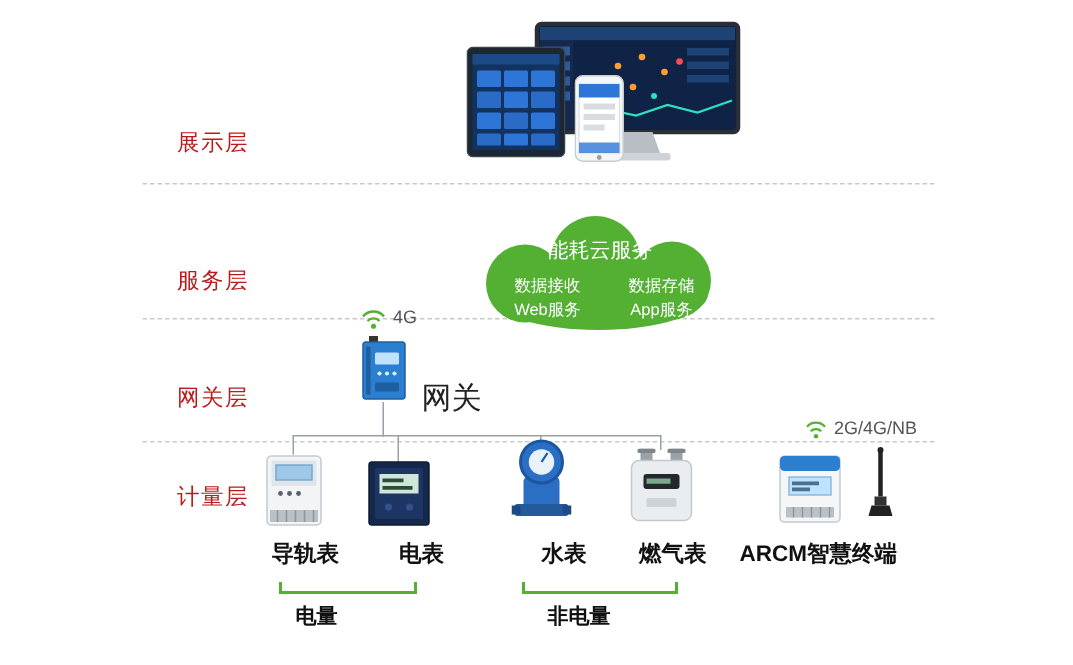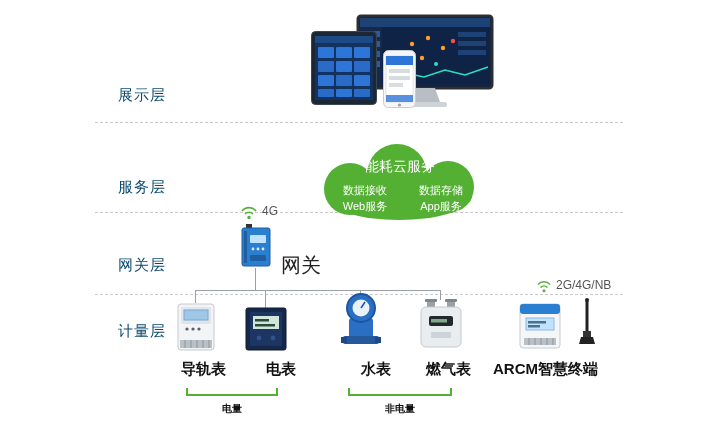--- a/index.html
+++ b/index.html
@@ -1,40 +1,40 @@
 <!DOCTYPE html>
 <html><head>
 <meta charset="utf-8">
 <style>
   * { box-sizing: border-box; }
   body { margin: 0; font-family: "Liberation Sans", "DejaVu Sans", sans-serif; background: #fff; }
   .canvas { position: relative; width: 715px; height: 443px; background: #ffffff; overflow: hidden; }
 
-  .layer-label { position: absolute; font-size: 15px; color: #0c4a6e; letter-spacing: 1px; }
+  .layer-label { position: absolute; font-size: 15px; color: #b91c1c; letter-spacing: 1px; }
   .dashed-line { position: absolute; left: 95px; width: 528px; height: 0; border-top: 1px dashed #c9c9c9; z-index: 0; }
   .dev { position: absolute; z-index: 2; }
 
   
   .line { position: absolute; background: #9aa0a6; z-index: 1; }
 
   
   .cloud-wrap { position: absolute; left: 302px; top: 143px; width: 196px; height: 80px; z-index: 2; }
   .cloud-title { position: absolute; left: 0; top: 15px; width: 100%; text-align: center;
                  color: #fff; font-size: 14px; font-weight: normal; }
   .cloud-item { position: absolute; width: 70px; text-align: center; color: #fff; font-size: 11px; }
 
   .net-label { position: absolute; font-size: 12px; color: #555; }
   .gateway-label { position: absolute; font-size: 20px; color: #222; }
 
   .meter-label { position: absolute; top: 360px; text-align: right; font-size: 15px; color: #111; font-weight: bold; }
 
   .bracket { position: absolute; top: 388px; height: 8px; border-left: 2px solid #54b033;
              border-right: 2px solid #54b033; border-bottom: 2px solid #54b033; z-index: 1; }
-  .group-label { position: absolute; top: 402px; width: 70px; text-align: center;
-                 font-size: 10px; font-weight: bold; color: #111; }
+  .group-label { position: absolute; top: 402px; width: 70px; 
+                 font-size: 14px; font-weight: bold; color: #111; }
 </style>
 </head>
 <body>
 
 <div class="canvas">
 
   <div class="dashed-line" style="top:122px"></div>
   <div class="dashed-line" style="top:212px"></div>
   <div class="dashed-line" style="top:294px"></div>
 

